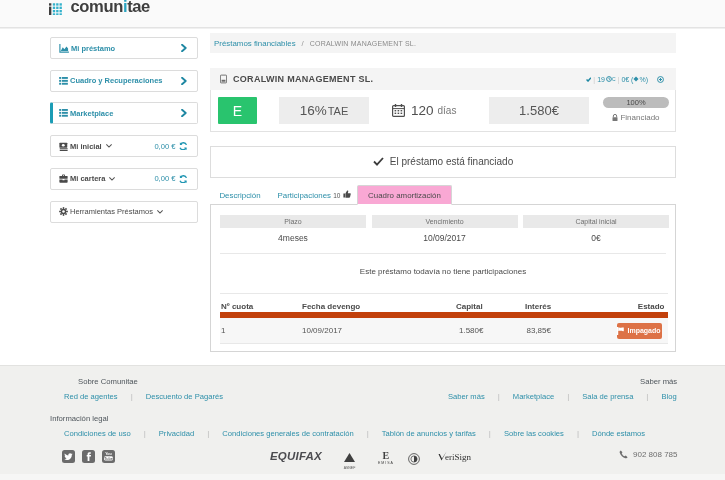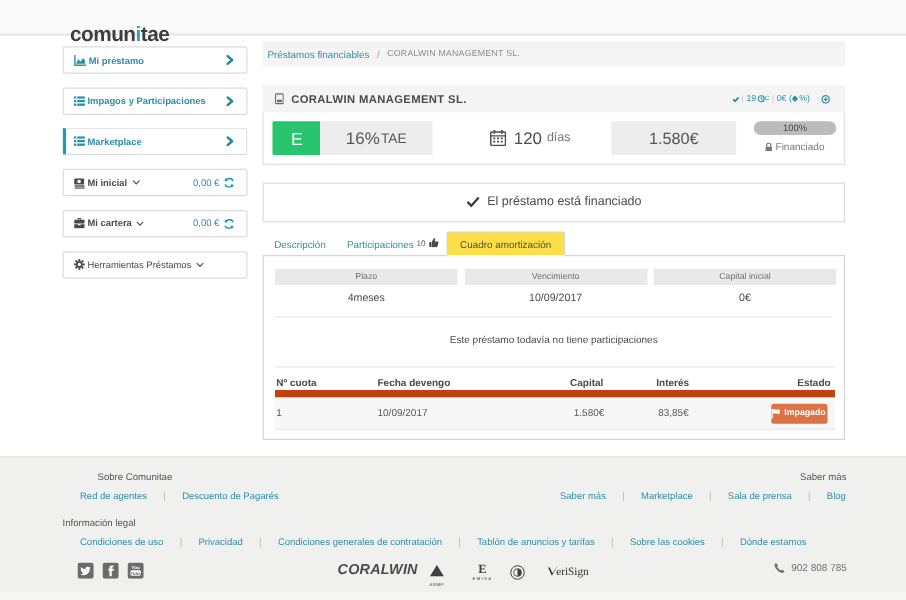--- a/index.html
+++ b/index.html
@@ -3,21 +3,21 @@
 <meta charset="utf-8">
 <title>Comunitae</title>
 <style>
 * { margin:0; padding:0; box-sizing:border-box; }
 html,body { width:725px; height:480px; overflow:hidden; }
 body { font-family:"Liberation Sans", sans-serif; background:#fff; position:relative; color:#4a4a4a; }
 .abs { position:absolute; }
 
 
 #header { position:absolute; left:0; top:0; width:725px; height:28px; background:#fafafa; border-bottom:1px solid #e3e3e3; box-shadow:0 1px 0 #f0f0f0; }
-#logo { position:absolute; left:49px; top:16px; height:15px; display:flex; align-items:flex-end;flex-direction:column; }
+#logo { position:absolute; left:49px; top:0; height:15px; display:flex; align-items:flex-end; }
 #logo .word { font-size:16.6px; font-weight:bold; color:#3e3e3e; letter-spacing:-0.4px; margin-left:7px; position:relative; top:1.5px; }
 #logo .word .i { color:#2aa4c0; }
 
 
 .sbox { position:absolute; left:50px; width:148px; height:22px; background:#fff; border:1px solid #dcdcdc; border-radius:2px; display:flex; align-items:center; padding:0 10px 0 8px; }
 .sbox .lbl { font-size:7.5px; font-weight:bold; color:#2d8fa9; margin-left:2px; white-space:nowrap; }
 .sbox .lbl.dark { color:#4a4a4a; }
 .sbox .chev { margin-left:auto; }
 .sbox.active { border-left:3px solid #1b9cb5; padding-left:6px; }
 .sbox .amount { margin-left:auto; font-size:7.6px; color:#2d8fa9; display:flex; align-items:center; }
@@ -29,37 +29,37 @@
 #crumb .sep { color:#999; margin:0 6px; }
 #crumb .cur { color:#8a8a8a; font-size:7px; letter-spacing:0.2px; }
 
 #loanhead { position:absolute; left:210px; top:68px; width:466px; height:22px; background:#f4f4f4; display:flex; align-items:center; padding:0 12px 0 10px; }
 #loanhead .t { font-size:9px; font-weight:bold; color:#4a4a4a; letter-spacing:0.3px; margin-left:6px; }
 #loanhead .icons { margin-left:auto; display:flex; align-items:center; font-size:7px; color:#2d8fa9; }
 
 #statsrow { position:absolute; left:210px; top:90px; width:466px; height:42px; background:#fff; border:1px solid #e2e2e2; border-top:none; }
 .badgeE { position:absolute; left:7px; top:7px; width:39px; height:27px; background:#29c46e; color:#fff; font-size:14px; display:flex; align-items:center; justify-content:center; border-radius:1px; }
 .gbox { position:absolute; top:7px; height:27px; background:#ededed; display:flex; align-items:center; justify-content:center; color:#565656; }
-.gbox.tae { left:45px; width:90px; }
+.gbox.tae { left:68px; width:90px; }
 .gbox.amt { left:278px; width:100px; font-size:13px; }
 .big { font-size:13.5px; }
 .small-sub { font-size:11px; margin-left:1px; color:#565656; }
 #days { position:absolute; left:181px; top:7px; height:27px; display:flex; align-items:center; color:#4f4f4f; }
 #days .n { font-size:13.5px; margin-left:6px; }
 #days .d { font-size:10px; margin-left:4px; color:#777; }
 #prog { position:absolute; left:392px; top:6.5px; width:66px; }
 #prog .bar { height:11px; border-radius:6px; background:#bcbcbc; text-align:center; font-size:7.5px; color:#4a4a4a; line-height:11px; }
 #prog .fin { margin-top:5.5px; text-align:center; font-size:8px; color:#777; display:flex; align-items:center; justify-content:center; }
 
 #band { position:absolute; left:210px; top:145.5px; width:466px; height:32px; background:#fff; border:1px solid #ddd; display:flex; align-items:center; justify-content:center; font-size:10px; color:#4a4a4a; }
 
 
 #tabs { position:absolute; left:210px; top:185px; width:466px; height:20px; z-index:2; }
 #tabs .tab { position:absolute; top:0; height:20px; display:flex; align-items:center; font-size:7.9px; color:#2d8fa9; }
-#tabs .tab.active { background:#fde047; border:1px solid #d5d5d5; border-bottom:1px solid #fff; border-radius:2px 2px 0 0; color:#4a4a4a; }
+#tabs .tab.active { background:#f9a8d4; border:1px solid #d5d5d5; border-bottom:1px solid #fff; border-radius:2px 2px 0 0; color:#4a4a4a; }
 #panel { position:absolute; left:210px; top:204px; width:466px; height:148px; background:#fff; border:1px solid #d5d5d5; z-index:1; }
 
 .colhead { position:absolute; top:9.5px; height:13px; background:#e9e9e9; color:#6f6f6f; font-size:7px; display:flex; align-items:center; justify-content:center; }
 .colval { position:absolute; top:26px; height:14px; font-size:8.5px; color:#4a4a4a; display:flex; align-items:center; justify-content:center; }
 #divider1 { position:absolute; left:9px; top:47.5px; width:446px; border-top:1px solid #e8e8e8; }
 #noparts { position:absolute; left:0; top:62px; width:100%; text-align:center; font-size:8px; color:#4a4a4a; }
 #tablehead { position:absolute; left:9px; top:88px; width:448px; height:25px; border-top:1px solid #e8e8e8; border-bottom:6px solid #c2410c; }
 #tablehead div { position:absolute; top:8px; font-size:8px; font-weight:bold; color:#4a4a4a; }
 #tablerow { position:absolute; left:9px; top:113px; width:448px; height:26px; background:#f7f7f7; border-bottom:1px solid #e8e8e8; }
 #tablerow div { position:absolute; top:8px; font-size:8px; color:#555; }
@@ -112,21 +112,21 @@
   <svg width="9" height="8" viewBox="0 0 12 11">
       <g fill="#2d8fa9">
         <rect x="0" y="0" width="2.6" height="2.6"></rect>
         <rect x="3.6" y="0" width="8.4" height="2.6"></rect>
         <rect x="0" y="4" width="2.6" height="2.6"></rect>
         <rect x="3.6" y="4" width="8.4" height="2.6"></rect>
         <rect x="0" y="8" width="2.6" height="2.6"></rect>
         <rect x="3.6" y="8" width="8.4" height="2.6"></rect>
       </g>
     </svg>
-  <span class="lbl">Impagos y Participaciones</span>
+  <span class="lbl">Cuadro y Recuperaciones</span>
   <svg class="chev" width="6" height="8" viewBox="0 0 7 9">
       <path d="M1.2 0.8 L5.5 4.5 L1.2 8.2" stroke="#1d87a2" stroke-width="2.2" fill="none" stroke-linecap="round" stroke-linejoin="round"></path>
     </svg>
 </div>
 <div class="sbox active" style="top:102.4px;">
   <svg width="9" height="8" viewBox="0 0 12 11">
       <g fill="#2d8fa9">
         <rect x="0" y="0" width="2.6" height="2.6"></rect>
         <rect x="3.6" y="0" width="8.4" height="2.6"></rect>
         <rect x="0" y="4" width="2.6" height="2.6"></rect>
@@ -343,21 +343,21 @@
         <path fill="#fff" d="M8.9 6.5 H7.4 V11 H5.6 V6.5 H4.7 V5 H5.6 V4.1 c0 -0.9 0.45 -1.8 1.75 -1.8 H8.8 V3.7 H7.8 c-0.25 0 -0.4 0.15 -0.4 0.45 V5 H9 Z"></path>
       </svg>
     <svg style="margin-left:7px" width="13" height="13" viewBox="0 0 13 13">
         <rect width="13" height="13" rx="2.5" fill="#6b6b6b"></rect>
         <text x="6.5" y="5.2" font-size="3.6" fill="#fff" text-anchor="middle" font-weight="bold">You</text>
         <rect x="2.2" y="6.2" width="8.6" height="4.4" rx="1.4" fill="#fff"></rect>
         <text x="6.5" y="9.7" font-size="3.6" fill="#6b6b6b" text-anchor="middle" font-weight="bold">Tube</text>
       </svg>
   </div>
 
-  <div class="abs" style="left:270px; top:84px; font-weight:bold; font-style:italic; font-size:11.5px; color:#4c4c50; letter-spacing:0.2px;">CORALWIN</div>
+  <div class="abs" style="left:270px; top:84px; font-weight:bold; font-style:italic; font-size:11.5px; color:#4c4c50; letter-spacing:0.2px;">EQUIFAX</div>
   <div class="abs" style="left:342px; top:84px; text-align:center;">
     <svg width="15" height="11" viewBox="0 0 15 11">
         <path d="M7.5 0 L13 9 H2 Z" fill="#3f3f3f"></path>
       </svg>
     <div style="font-size:3.5px; color:#555; margin-top:-2px;">ASNEF</div>
   </div>
   <div class="abs" style="left:378px; top:84px; text-align:center; color:#3f3f3f;">
     <div style="font-size:10px; font-family:'Liberation Serif',serif; font-weight:bold;">E</div>
     <div style="font-size:3.5px; letter-spacing:1px;">EMISA</div>
   </div>

